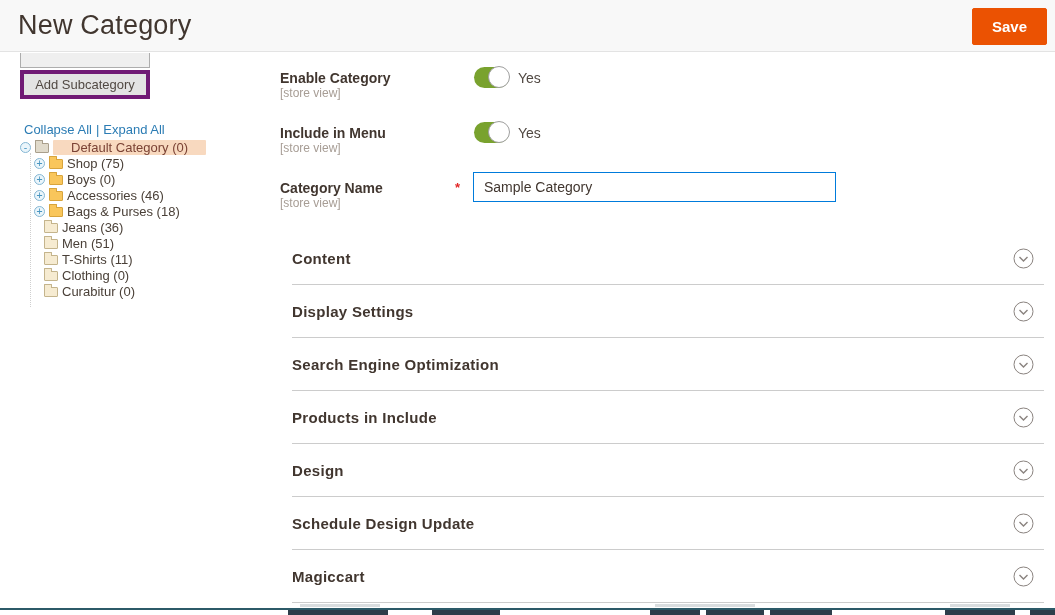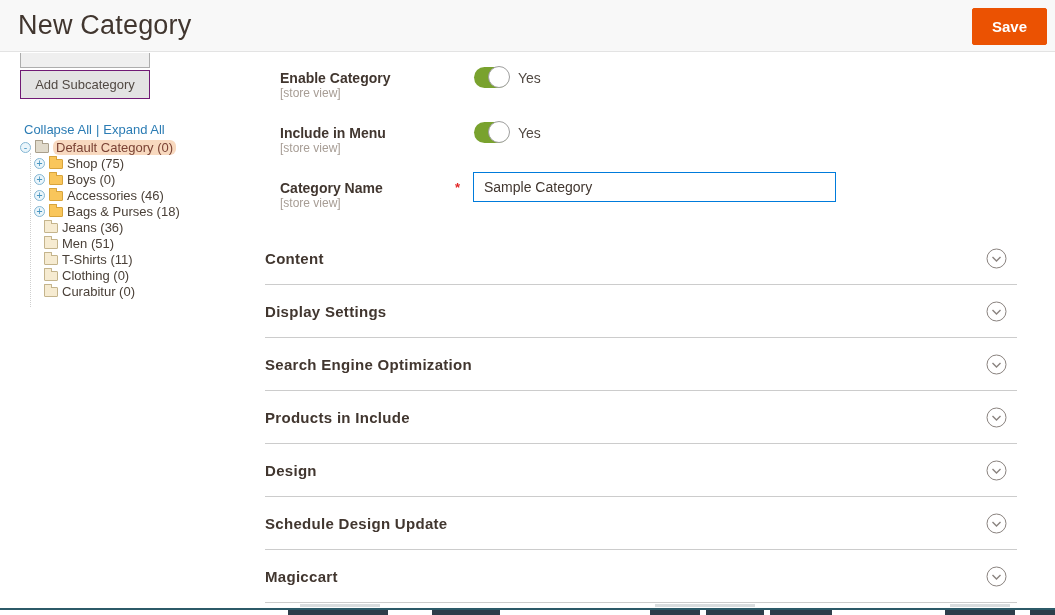--- a/index.html
+++ b/index.html
@@ -27,21 +27,21 @@
     font-family: inherit; cursor: pointer;
   }
 
   
   .partial-top-btn {
     position: absolute; left: 20px; top: 53px; width: 130px; height: 15px;
     background: #efefef; border: 1px solid #adadad; border-top: none;
   }
   .add-subcat-btn {
     position: absolute; left: 20px; top: 70px; width: 130px; height: 29px;
-    background: #e3e3e3; border: 1px solid #701a75; color: #514943;
+    background: #e3e3e3; border: 4px solid #701a75; color: #514943;
     font-size: 13px; font-family: inherit; cursor: pointer;
   }
   .tree-links {
     position: absolute; left: 24px; top: 122px; font-size: 13px;
     white-space: nowrap;
   }
   .tree-links a { color: #2b7cb4; text-decoration: none; cursor: pointer; }
   .tree-links .sep { color: #2b7cb4; margin: 0 4px; }
 
   .cat-tree { position: absolute; left: 20px; top: 139px; width: 245px; font-size: 13px; }
@@ -67,21 +67,21 @@
     content: ""; position: absolute; left: -1px; top: -4px; width: 6px; height: 3px;
     background: #f9c65b; border: 1px solid #d8a43c; border-bottom: none;
     border-radius: 1px 1px 0 0;
   }
   .folder.pale { background: #f6ebd1; border-color: #c4b48c; }
   .folder.pale::before { background: #f6ebd1; border-color: #c4b48c; }
   .folder.root { background: #e0dacb; border-color: #a99f8c; }
   .folder.root::before { background: #e0dacb; border-color: #a99f8c; }
   .tree-label { color: #4a4038; cursor: pointer; }
   .tree-label.selected {
-    background: #f8d9bf; color: #7a4234; padding: 0 3px; border-radius: 6px;
+    background: #f8d9bf; color: #7a4234; padding: 0 18px; border-radius: 1px;
   }
 
   
   .fld-label {
     position: absolute; left: 280px; width: 168px; text-align: left;
     font-size: 14px; font-weight: 700; color: #41362f;
   }
   .fld-scope {
     position: absolute; left: 280px; width: 168px; text-align: left;
     font-size: 12px; color: #a79d95;
@@ -96,21 +96,21 @@
   }
   .toggle-val { position: absolute; font-size: 14px; color: #514943; }
   .req-star { position: absolute; color: #e22626; font-size: 13px; font-weight: 700; }
   .cat-name-input {
     position: absolute; left: 473px; top: 172px; width: 363px; height: 30px;
     border: 1px solid #007bdb; padding: 0 10px; font-size: 14px; color: #41362f;
     font-family: inherit; background: #fff; outline: none;
   }
 
   
-  .accordion { position: absolute; left: 265px; top: 232px; width: 752px; }
+  .accordion { position: absolute; left: 292px; top: 232px; width: 752px; }
   .acc-row {
     height: 53px; border-bottom: 1px solid #cccccc;
     display: flex; align-items: center; justify-content: space-between;
     cursor: pointer;
   }
   .acc-title { font-size: 15px; font-weight: 700; color: #41362f; letter-spacing: .3px; }
   .acc-chevron { width: 21px; height: 21px; margin-right: 10px; flex: 0 0 auto; }
 
   
   .bottom-strip { position: absolute; left: 0; right: 0; bottom: 0; height: 7px; }

